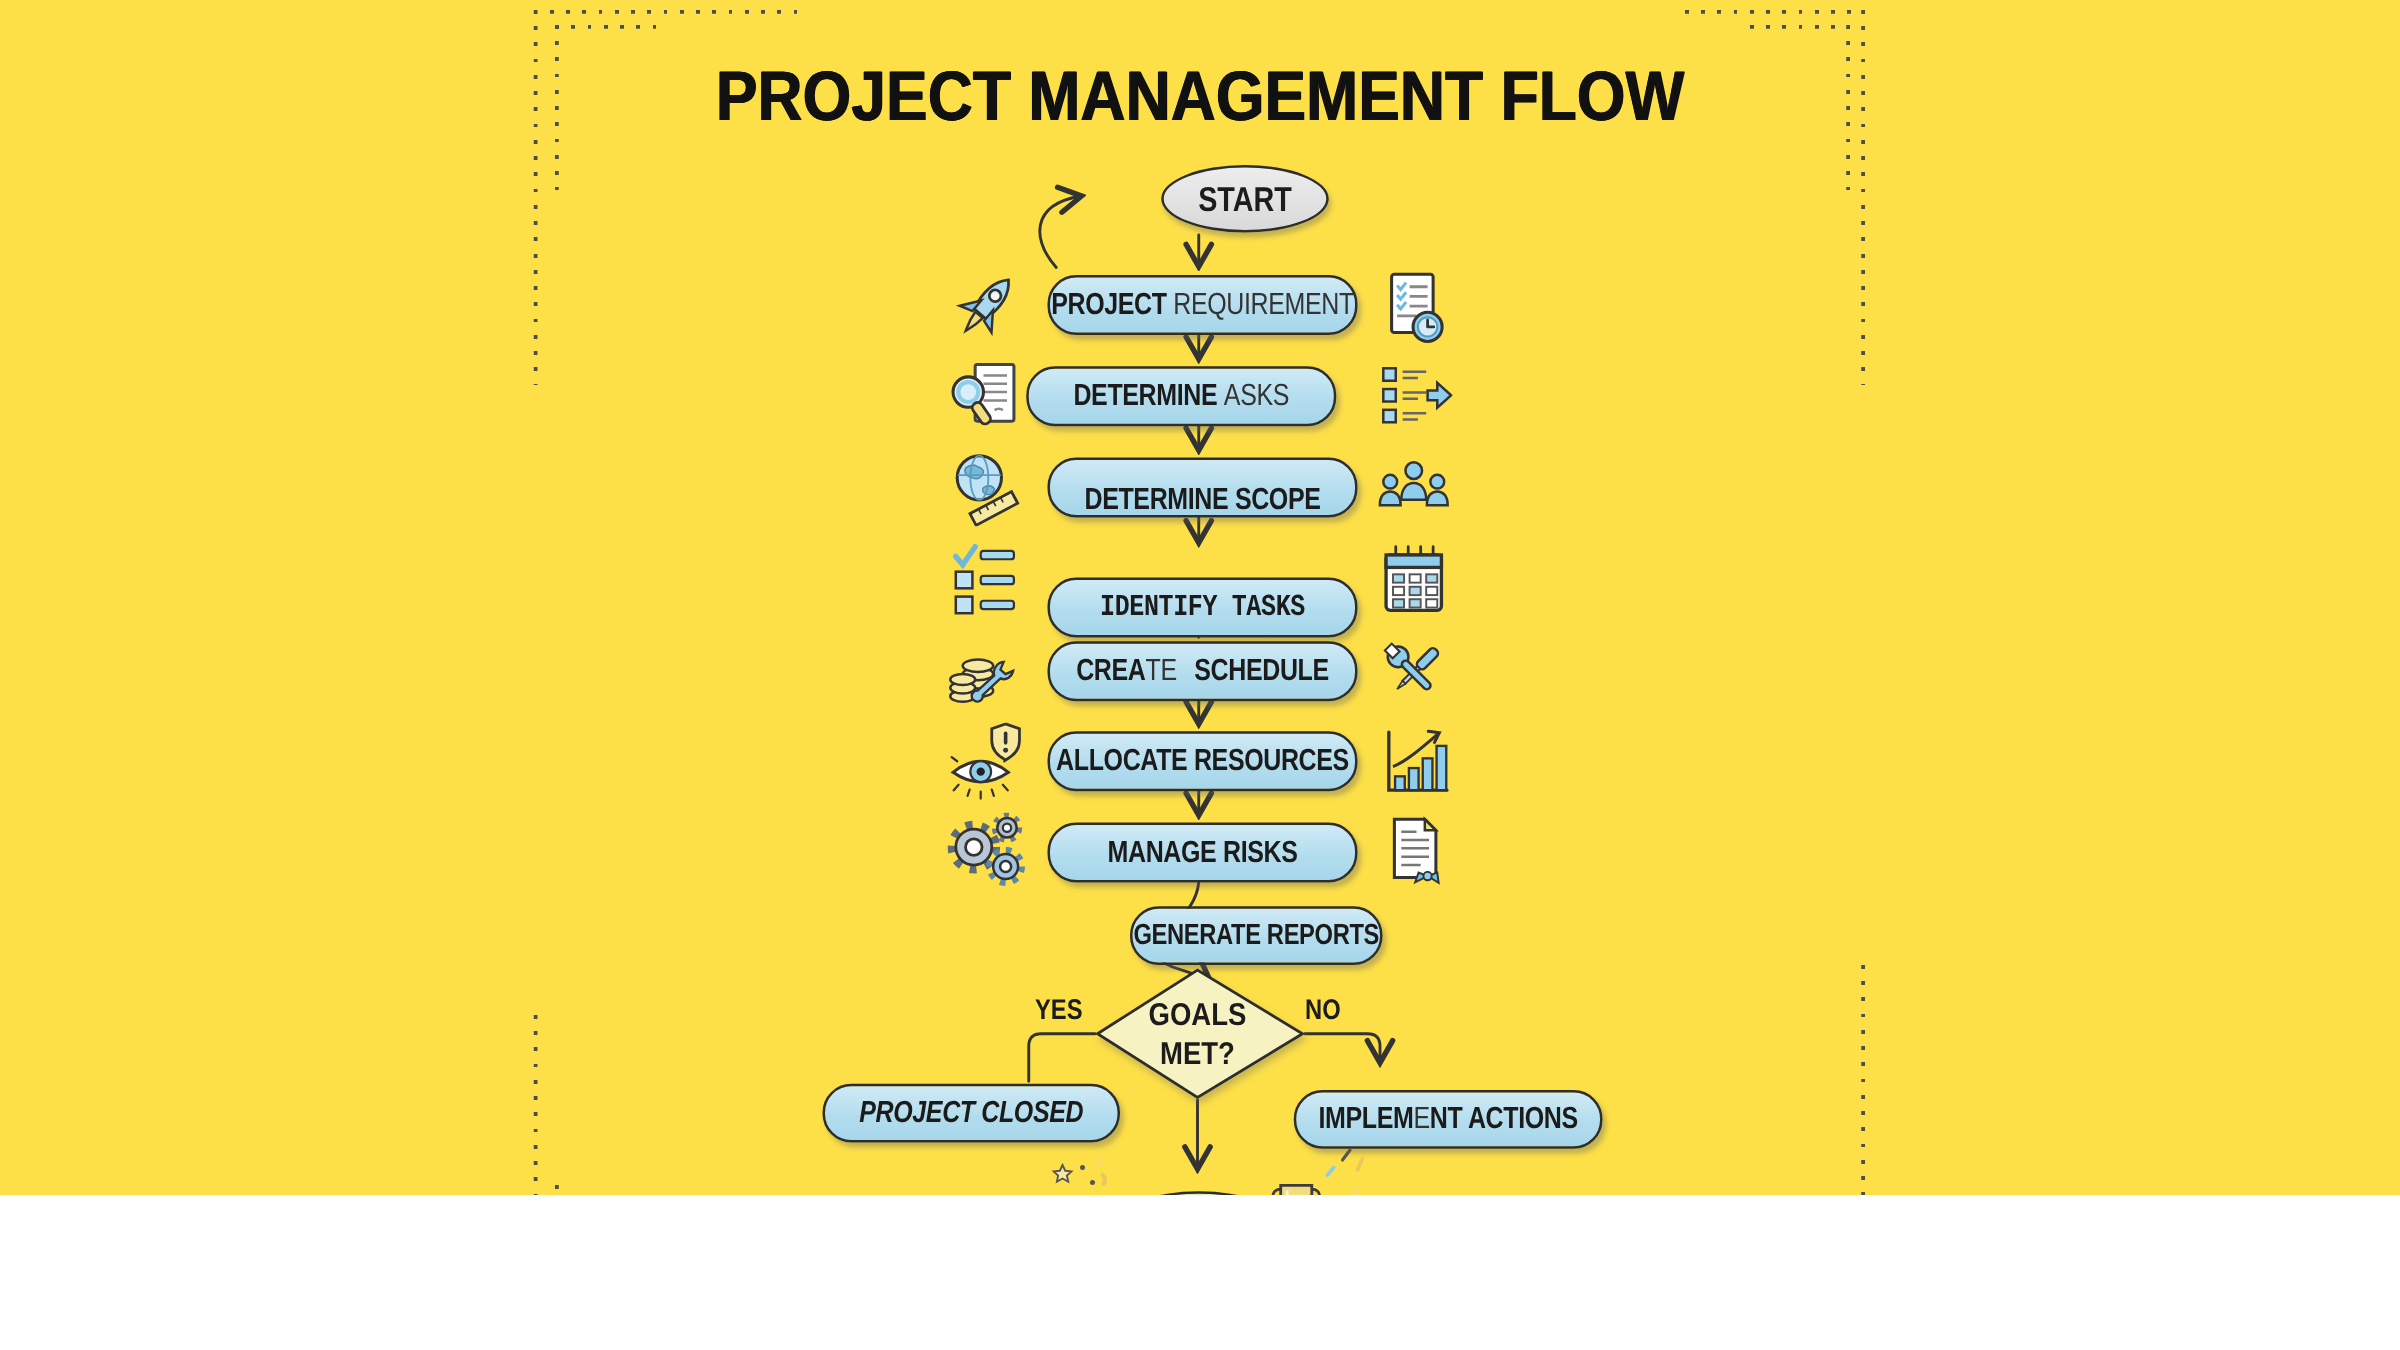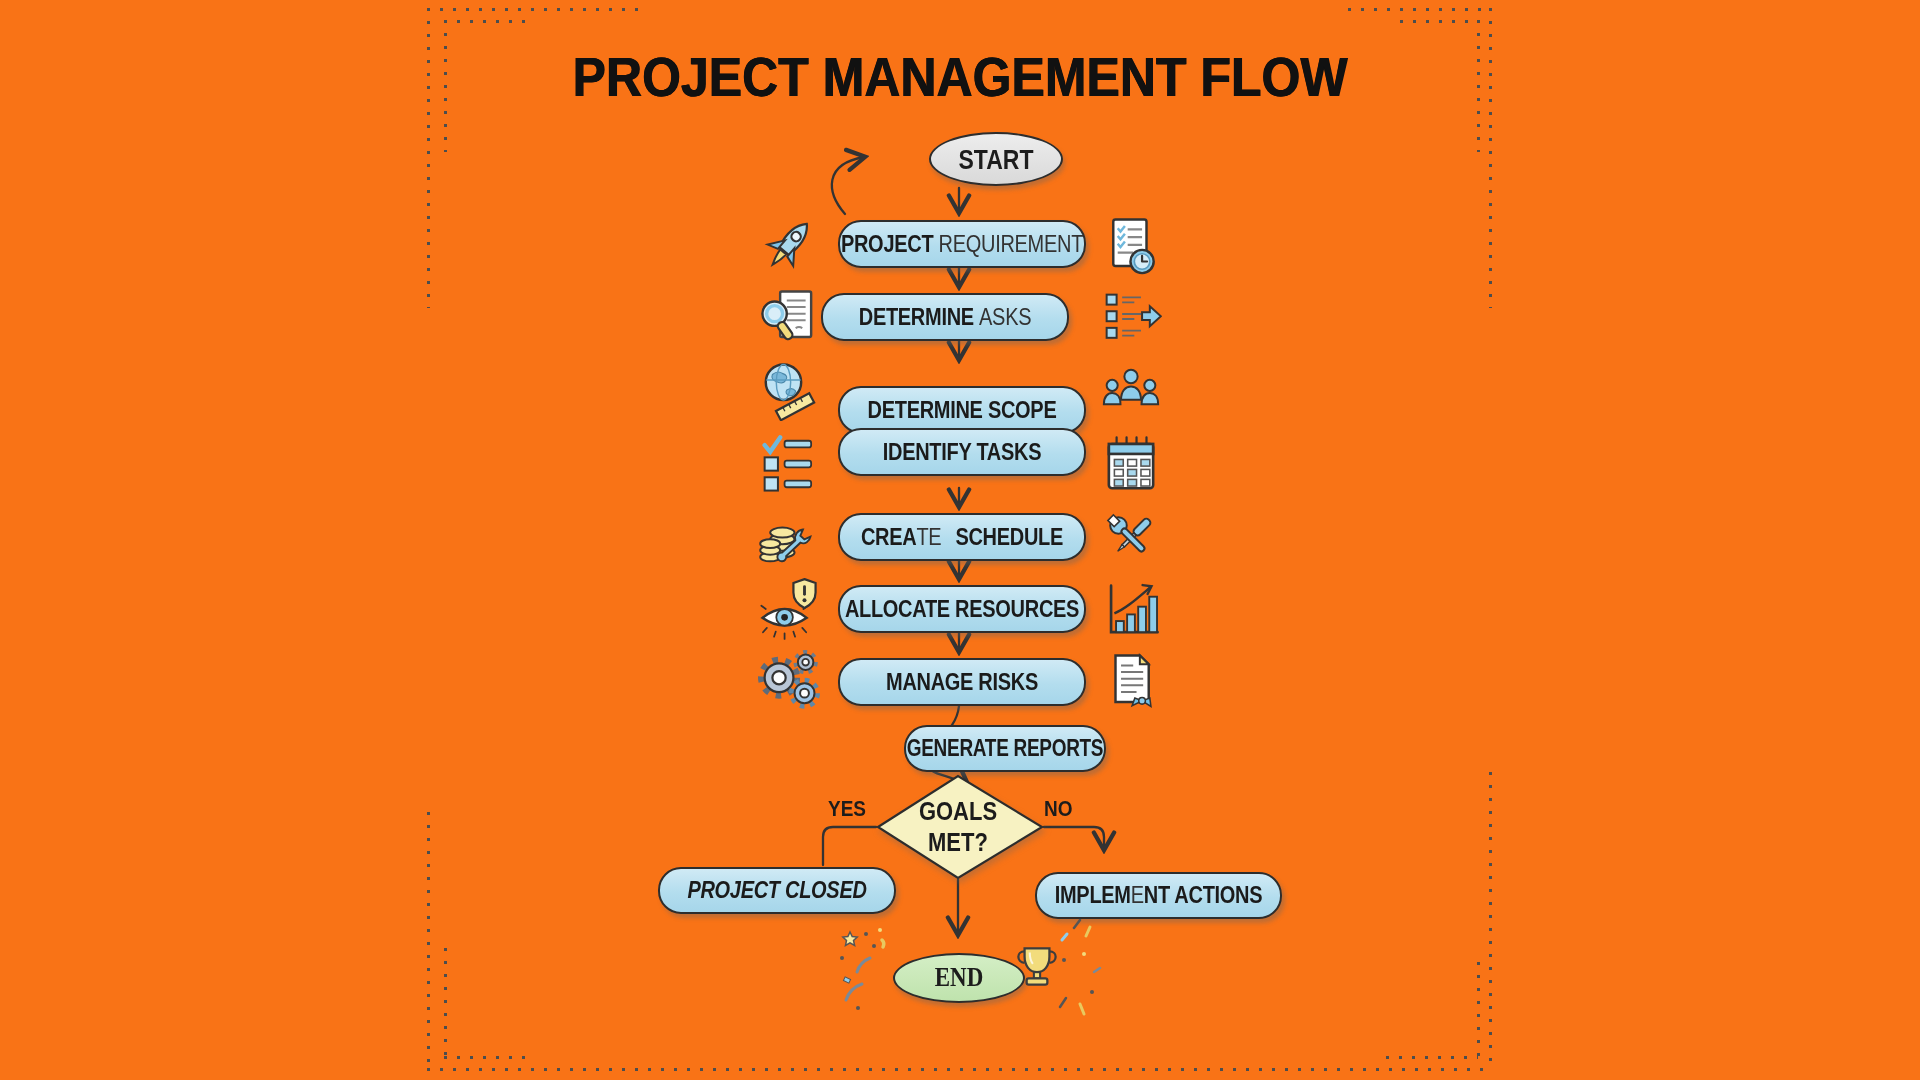--- a/index.html
+++ b/index.html
@@ -1,16 +1,16 @@
 <!DOCTYPE html>
 <html><head>
 <meta charset="utf-8">
 <style>
   html,body{margin:0;padding:0;background:#ffffff;}
-  .canvas{position:relative;width:1920px;height:1080px;background:#f97316;overflow:hidden;
+  .canvas{position:relative;width:1920px;height:956px;background:#fde047;overflow:hidden;
           font-family:"Liberation Sans","DejaVu Sans",sans-serif;color:#1c1c1c;}
   
   .dots-h{position:absolute;height:3px;background:repeating-linear-gradient(90deg,#4d4d4d 0 3px,transparent 3px 13px);}
   .dots-v{position:absolute;width:3px;background:repeating-linear-gradient(180deg,#4d4d4d 0 3px,transparent 3px 13px);}
   
   .title{position:absolute;left:0;right:0;top:48px;text-align:center;font-size:50px;font-weight:bold;
          letter-spacing:0px;transform:scaleY(1.12);color:#111;
          text-shadow:0.6px 0 0 #111,-0.3px 0 0 #111;}
   
   .oval{position:absolute;border:2.5px solid #2d2d2d;border-radius:50%;display:flex;align-items:center;
@@ -127,21 +127,21 @@
   <svg class="icon" style="left:758px;top:359px;" viewBox="0 0 56 56">
     <circle cx="23" cy="21" r="16" fill="#bfe3f4" stroke="#333" stroke-width="2.2"></circle>
     <path d="M13 14 q5 -4 9 -1 q6 2 3 6 q-2 4 -7 2 q-7 -2 -5 -7 Z M26 28 q5 -3 8 1 q-1 5 -6 4 q-4 -2 -2 -5 Z" fill="#7ab8da" stroke="#4a88aa" stroke-width="1"></path>
     <ellipse cx="23" cy="21" rx="6.5" ry="16" fill="none" stroke="#5a9cc0" stroke-width="1.3"></ellipse>
     <path d="M7.5 19 H38.5" stroke="#5a9cc0" stroke-width="1.3"></path>
     <g transform="rotate(-28 34 42)">
       <rect x="16" y="38" width="34" height="9.5" fill="#f7e9a0" stroke="#333" stroke-width="2"></rect>
       <path d="M23 38 v4 M29 38 v4 M35 38 v4 M41 38 v4" stroke="#333" stroke-width="1.2"></path>
     </g>
   </svg>
-  <div class="pill" style="left:838px;top:386px;width:244px;height:44px;">
+  <div class="pill" style="left:838px;top:366px;width:244px;height:44px;align-items:flex-end;">
     <span class="pl"><span>DETERMINE SCOPE</span><span class="lt"></span><span></span></span>
   </div>
   <svg class="icon" style="left:1100px;top:361px;" viewBox="0 0 56 56">
     <g fill="#8ecdeb" stroke="#333" stroke-width="1.8">
       <circle cx="28" cy="14" r="6"></circle>
       <path d="M19 35 c0 -8 4 -12 9 -12 c5 0 9 4 9 12 z"></path>
       <circle cx="11" cy="22" r="5"></circle>
       <path d="M3.5 39 c0 -7 3.5 -10 7.5 -10 c4 0 7.5 3 7.5 10 z"></path>
       <circle cx="45" cy="22" r="5"></circle>
       <path d="M37.5 39 c0 -7 3.5 -10 7.5 -10 c4 0 7.5 3 7.5 10 z"></path>
@@ -149,21 +149,21 @@
   </svg>
 
   <svg class="icon" style="left:758px;top:433px;" viewBox="0 0 56 56">
     <path d="M6 11 l5 6 9 -13" stroke="#6fb8dc" stroke-width="4" fill="none" stroke-linecap="round"></path>
     <rect x="24" y="7" width="24" height="6" rx="2" fill="#a9d9ee" stroke="#333" stroke-width="1.6"></rect>
     <rect x="6" y="22" width="12" height="12" fill="#bfe3f4" stroke="#333" stroke-width="1.8"></rect>
     <rect x="24" y="25" width="24" height="6" rx="2" fill="#a9d9ee" stroke="#333" stroke-width="1.6"></rect>
     <rect x="6" y="40" width="12" height="12" fill="#bfe3f4" stroke="#333" stroke-width="1.8"></rect>
     <rect x="24" y="43" width="24" height="6" rx="2" fill="#a9d9ee" stroke="#333" stroke-width="1.6"></rect>
   </svg>
-  <div class="pill" style="left:838px;top:428px;width:244px;height:44px;">
+  <div class="pill" style="left:838px;top:462px;width:244px;height:44px;font-family:Liberation Mono, monospace;">
     <span class="pl"><span>IDENTIFY TASKS</span><span class="lt"></span><span></span></span>
   </div>
   <svg class="icon" style="left:1100px;top:434px;" viewBox="0 0 56 56">
     <path d="M15 9 v-6 M24 9 v-6 M33 9 v-6 M42 9 v-6" stroke="#333" stroke-width="2" stroke-linecap="round"></path>
     <rect x="8" y="9" width="40" height="40" rx="3" fill="#fff" stroke="#333" stroke-width="2.4"></rect>
     <rect x="8" y="9" width="40" height="9" fill="#8ecdeb" stroke="#333" stroke-width="2.4"></rect>
     <g stroke="#555" stroke-width="1.4">
       <rect x="13" y="23" width="8" height="6" fill="#a9d9ee"></rect>
         <rect x="25" y="23" width="8" height="6" fill="#fff"></rect>
         <rect x="37" y="23" width="8" height="6" fill="#a9d9ee"></rect>

